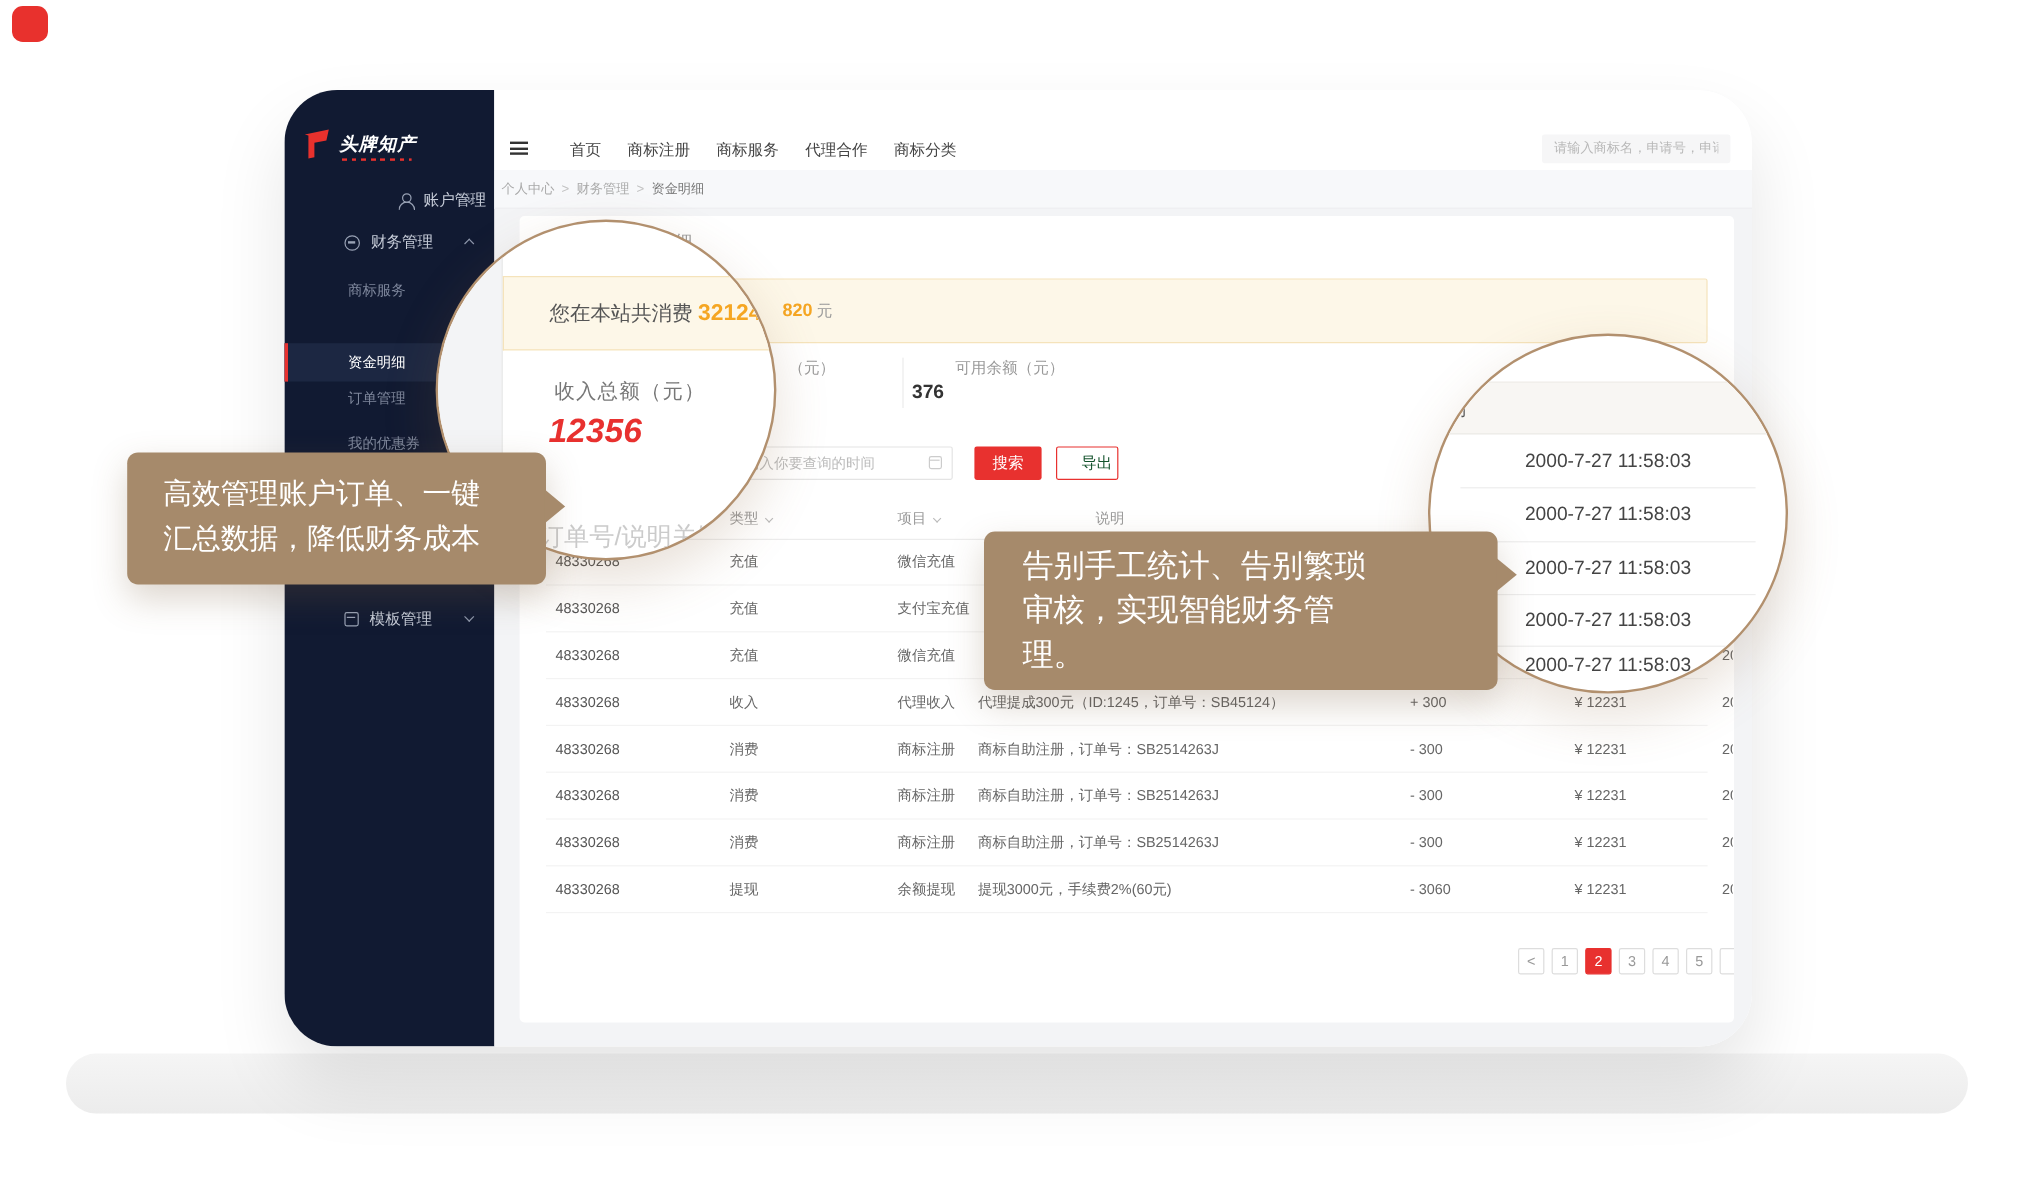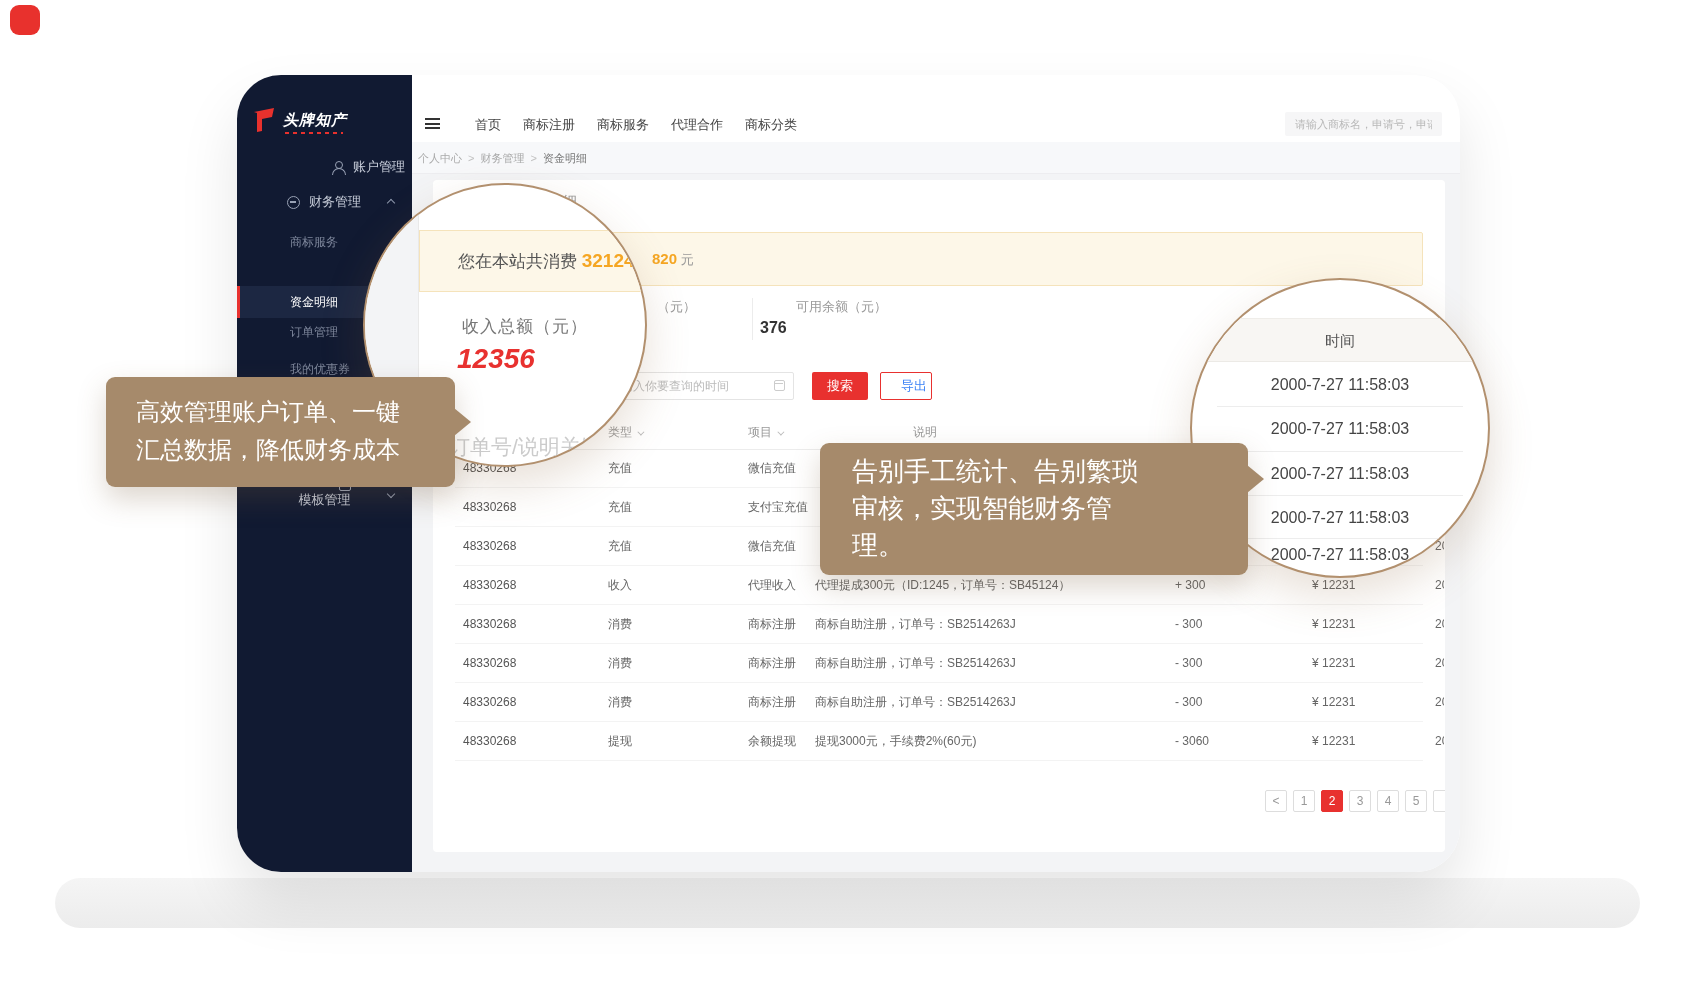--- a/index.html
+++ b/index.html
@@ -13,21 +13,21 @@
 
   
   .sidebar { position:absolute; left:0; top:0; width:175px; height:100%; background:#111a32; }
   .logo { position:absolute; left:14px; top:30px; width:150px; height:34px; }
   .logo-ico { position:absolute; left:0; top:2px; }
   .logo-title { position:absolute; left:32px; top:6px; color:#fff; font-size:15px; font-weight:bold; font-style:italic; letter-spacing:1px; white-space:nowrap; }
   .logo-dots { position:absolute; left:34px; top:27px; width:58px; height:2px;
     background:repeating-linear-gradient(90deg,#e8312d 0 4px,transparent 4px 8px); }
   .sgroup { position:absolute; left:0; width:175px; height:34px; display:flex; align-items:center; color:#c7cdd9; font-size:13px; cursor:pointer; }
   .sgroup .ico { margin-left:50px; margin-right:9px; flex:0 0 auto; }
-  .sg1 { top:75px;padding-left:44px; } .sg2 { top:110px; } .sg3 { top:404px;flex-direction:column; }
+  .sg1 { top:75px;padding-left:44px; } .sg2 { top:110px; } .sg3 { top:424px; }
   .chev { width:6px; height:6px; border-right:1.5px solid #8e97ab; border-bottom:1.5px solid #8e97ab; position:absolute; right:18px; }
   .chev.down { transform:rotate(45deg); top:12px; }
   .chev.up { transform:rotate(-135deg); top:15px; }
   .ssub { position:absolute; left:0; width:175px; height:32px; line-height:32px; padding-left:53px; color:#7e879c; font-size:12px; cursor:pointer; }
   .ssub.active { background:#1c2742; color:#fff; border-left:3px solid #e8312f; padding-left:50px; }
   .ss1 { top:151px; } .ss3 { top:286px; } .ss4 { top:319px; } .ss5 { top:351px; }
   
   .ssub.active { top:211px; }
   .ss3 { top:241px; } .ss4{ top:278px; } .ss5 { top:311px; }
   .ss1 { top:151px; }
@@ -63,21 +63,21 @@
   .stat-mid { left:224px; top:118px; }
   .stat-div { position:absolute; left:319px; top:118px; height:42px; border-left:1px solid #ececec; }
   .stat-avail-l { left:327px; top:118px;margin-left:36px; }
   .stat-avail-v { position:absolute; left:327px; top:139px; font-size:16px; font-weight:bold; color:#333; }
   .filter-input { position:absolute; left:163px; top:192px; width:198px; height:28px; border:1px solid #e4e4e4; border-radius:2px; font-size:12px; color:#666; padding:0 26px 0 12px; outline:none; background:#fff; }
   .filter-input::placeholder { color:#bbb; }
   .i-cal { position:absolute; left:341px; top:200px; width:11px; height:11px; border:1.3px solid #ccc; border-radius:2px; }
   .i-cal::before { content:""; position:absolute; left:0; top:2px; width:8.4px; height:1.3px; background:#ccc; }
   .btn { position:absolute; top:192px; height:28px; border-radius:2px; font-size:13px; text-align:center; line-height:28px; cursor:pointer; }
   .btn-search { left:379px; width:56px; background:#e8312f; color:#fff; }
-  .btn-export { left:447px; width:52px; background:#fff; color:#3b82f6; border:1px solid #e8312f; line-height:26px;padding-left:16px; }
+  .btn-export { left:447px; width:52px; background:#fff; color:#14532d; border:1px solid #e8312f; line-height:26px;padding-left:16px; }
   .th { position:absolute; top:244px; font-size:12px; color:#999; white-space:nowrap; }
   .th1 { left:30px; } .th2 { left:175px; } .th3 { left:315px; } .th4 { left:480px; }
   .caret { display:inline-block; width:5px; height:5px; border-right:1.3px solid #bbb; border-bottom:1.3px solid #bbb; transform:rotate(45deg) translateY(-2px); margin-left:5px; }
   .thead-sep { position:absolute; left:22px; right:22px; top:269px; border-top:1px solid #ececec; }
   .trow { position:absolute; left:22px; width:968px; height:39px; border-bottom:1px solid #f3f3f3; font-size:12px; color:#666; }
   .trow span { position:absolute; line-height:39px; white-space:nowrap; }
   .c-order { left:8px; color:#555; } .c-type { left:153px; } .c-proj { left:293px; } .c-desc { left:360px; }
   .c-amt { left:720px; } .c-bal { left:857px; }
   .c-time { left:980px; width:9px; overflow:hidden; }
   .r0{top:269px;} .r1{top:308px;} .r2{top:347px;} .r3{top:386px;} .r4{top:425px;} .r5{top:464px;} .r6{top:503px;} .r7{top:542px;}
@@ -90,21 +90,21 @@
   .mag1 { left:363px; top:183px; width:284px; height:284px; }
   .m1-band { position:absolute; left:0; top:0; width:54px; height:100%; background:#f3f4f6; border-right:1px solid #e9e9e9; }
   .m1-banner { position:absolute; left:54px; top:45px; width:232px; height:62px; background:#fdf7e8; border:1px solid #f5e3bb; border-right:none; }
   .m1-banner-line { position:absolute; left:38px; top:19px; font-size:17px; color:#555; white-space:nowrap; }
   .m1-banner-amt { color:#f5a623; font-size:19px; font-weight:bold; }
   .m1-inc-l { position:absolute; left:97px; top:130px; font-size:17px; color:#777; letter-spacing:1px; white-space:nowrap; }
   .m1-inc-v { position:absolute; left:92px; top:158px; font-size:28px; font-weight:bold; color:#e8312f;font-style:italic; }
   .m1-colh { position:absolute; left:84px; top:248px; font-size:21px; color:#cbcbcb; white-space:nowrap; }
   .mag2 { left:1190px; top:278px; width:300px; height:300px; }
   .m2-band { position:absolute; left:0; top:38px; width:100%; height:44px; background:#f8f6f3; border-top:1px solid #efede9; border-bottom:1px solid #eceae6; }
-  .m2-h { position:absolute; left:0; top:52px; width:100%; text-align:center; font-size:15px; color:#555; }
+  .m2-h { position:absolute; left:0; top:52px; width:100%; text-align:left; font-size:15px; color:#555; }
   .m2-t { position:absolute; left:0; width:100%; text-align:center; font-size:16px; color:#444; white-space:nowrap; }
   .t0{top:96px;} .t1{top:140px;} .t2{top:185px;} .t3{top:229px;} .t4{top:266px;}
   .m2-sep { position:absolute; left:25px; right:25px; border-top:1px solid #ededed; }
   .s0{top:126px;} .s1{top:171px;} .s2{top:215px;} .s3{top:258px;}
 
   
   .callout { position:absolute; background:#a68a6b; color:#fff; border-radius:9px; z-index:3; box-shadow:0 12px 28px rgba(120,90,60,.25); }
   .co-left { left:106px; top:377px; width:349px; height:110px; font-size:24px; line-height:38px; padding:16px 0 0 30px; }
   .co-right { left:820px; top:443px; width:428px; height:132px; font-size:26px; line-height:37px; padding:10px 0 0 32px; }
   .arrow { position:absolute; width:0; height:0; border-top:14px solid transparent; border-bottom:14px solid transparent; border-left:17px solid #a68a6b; }

